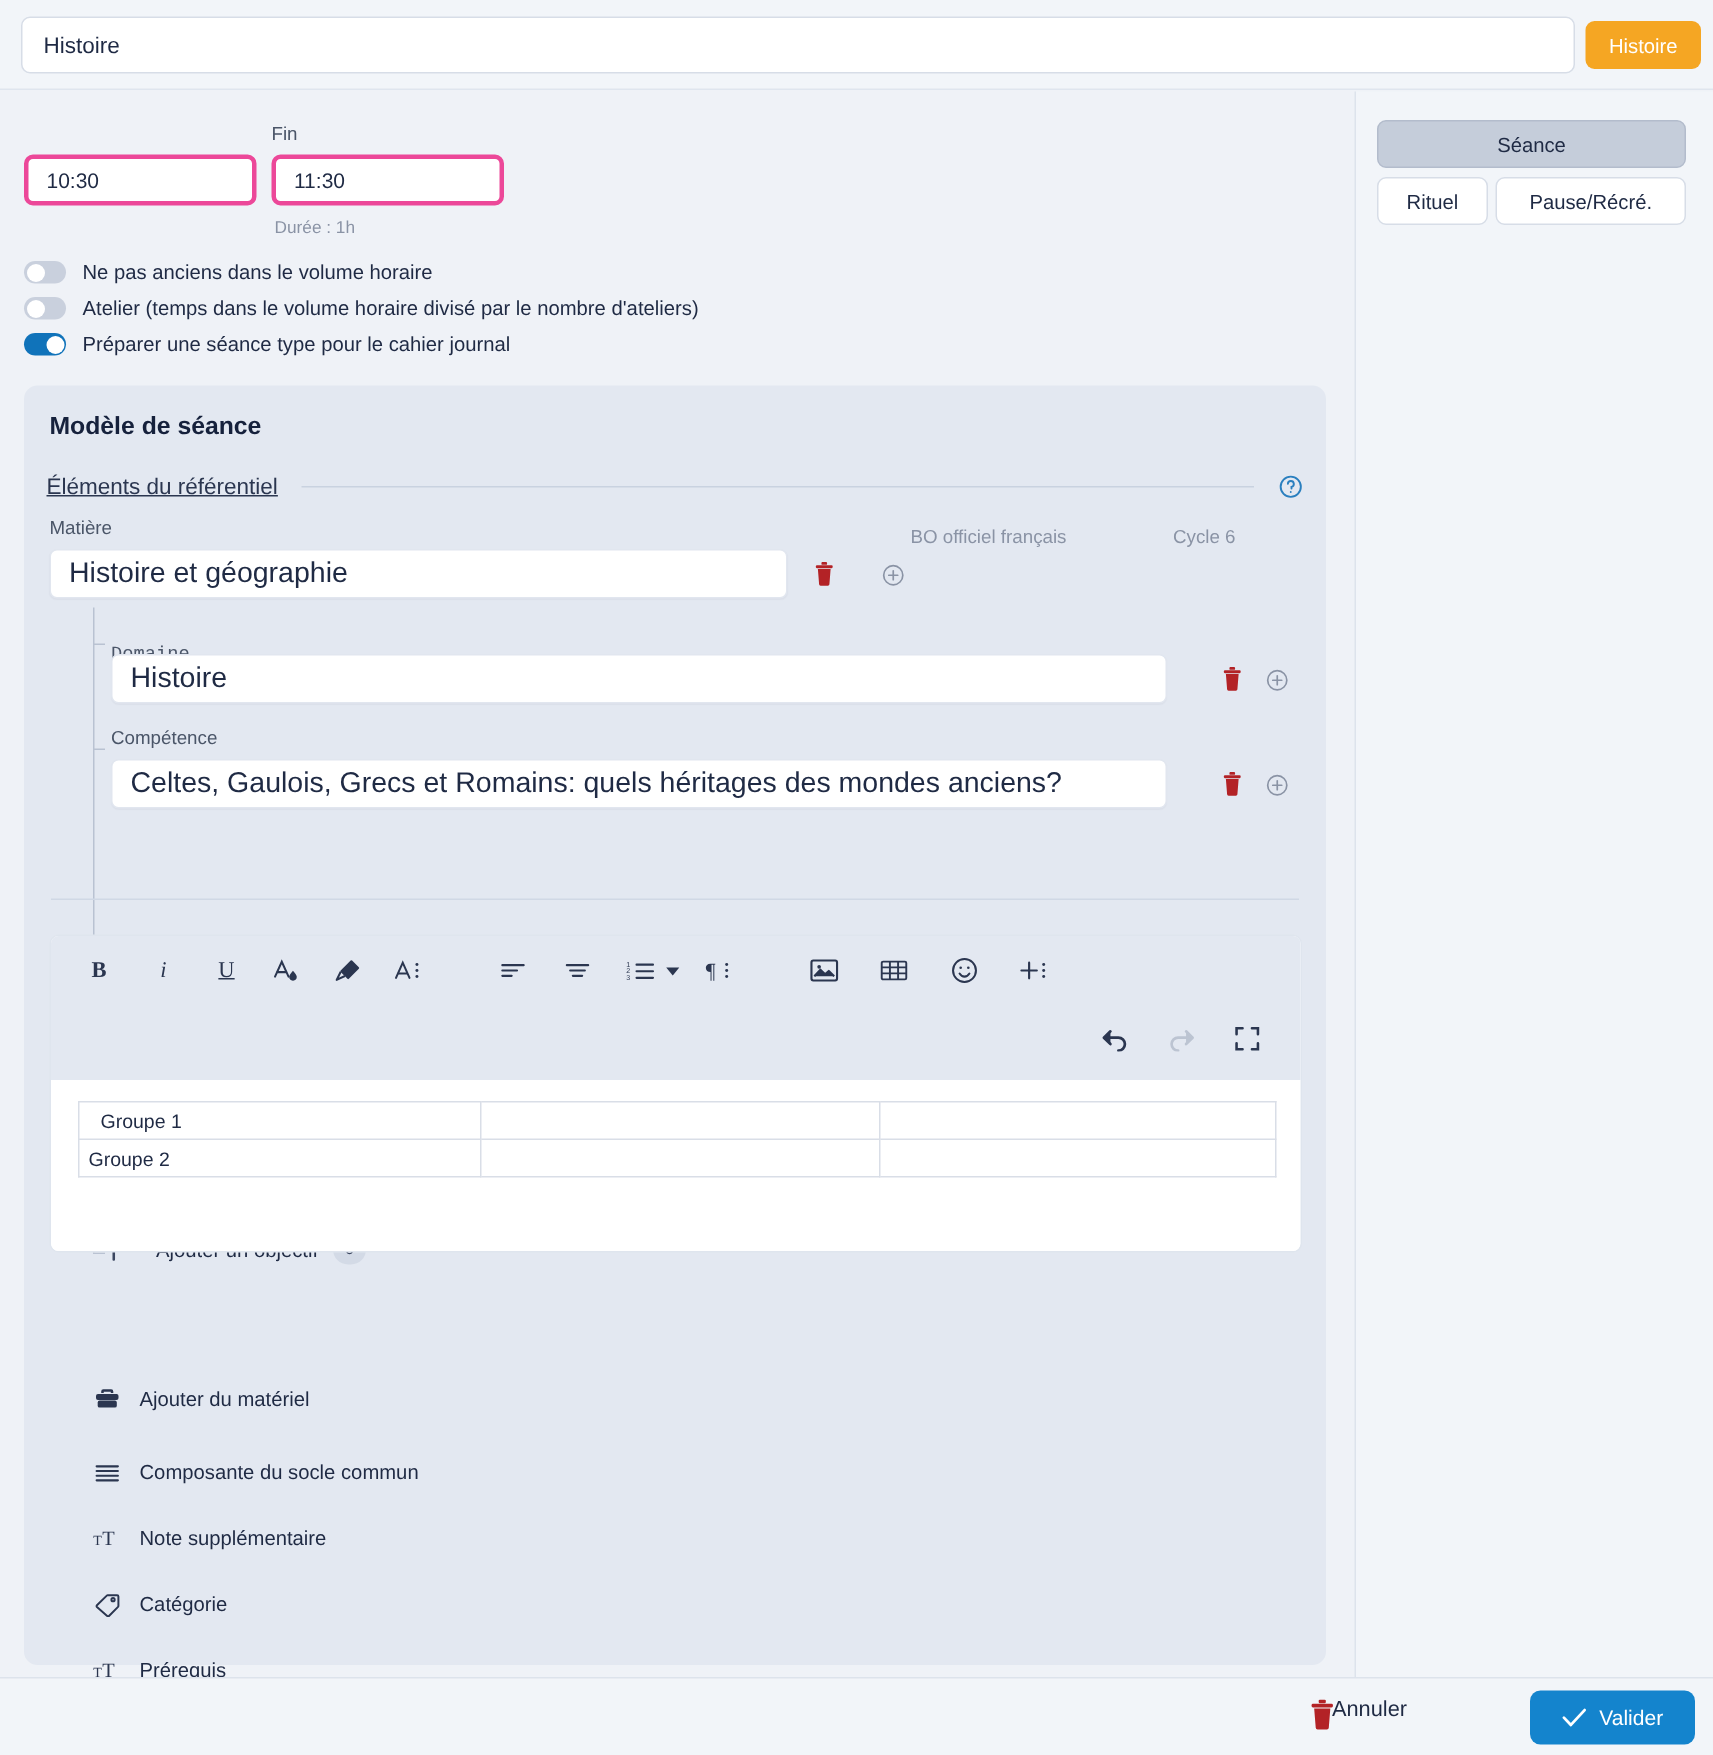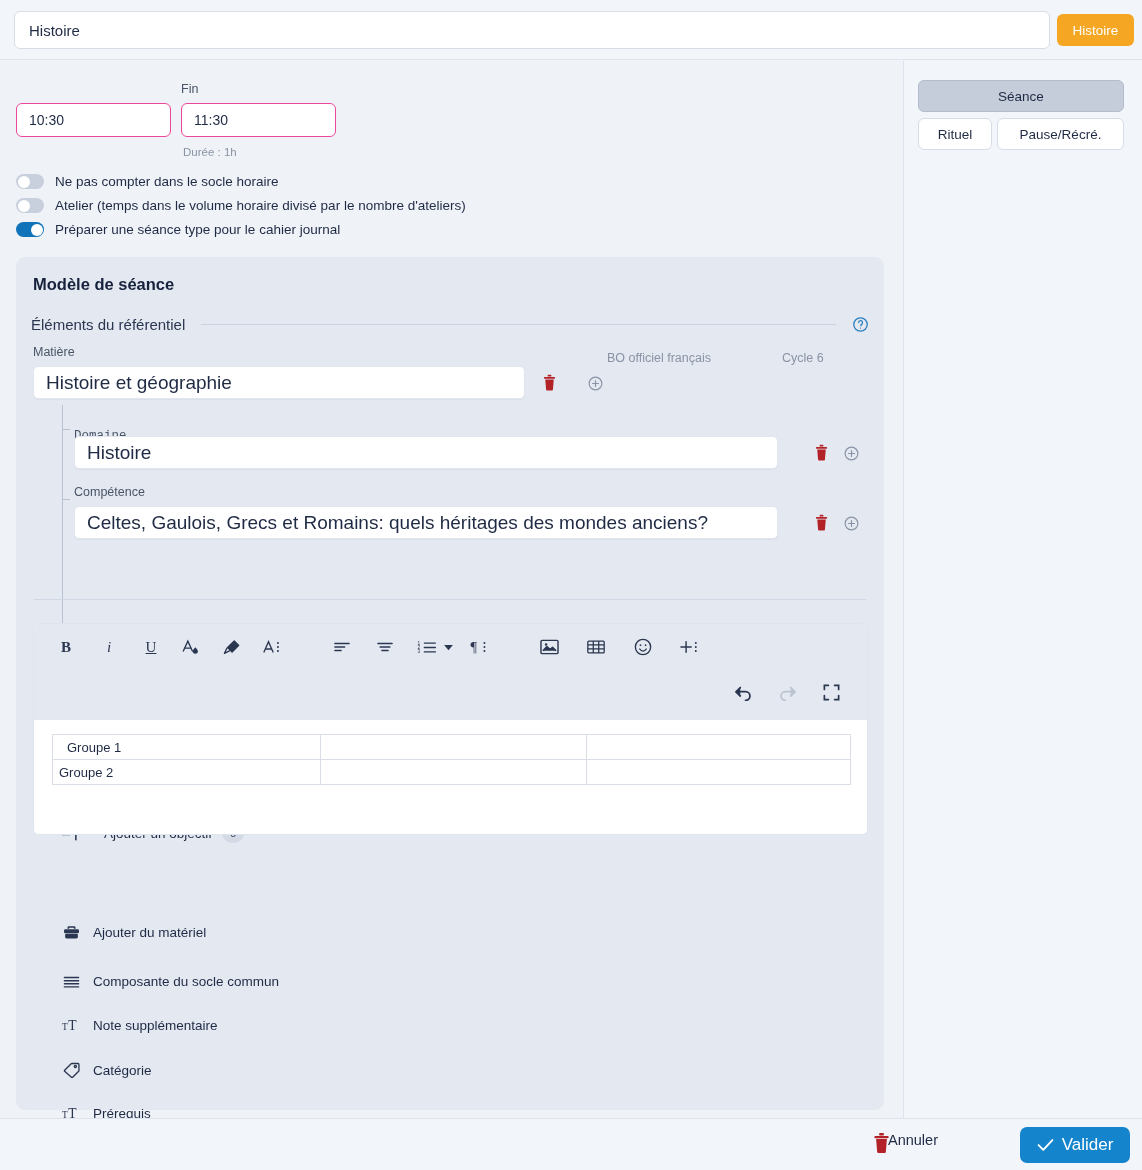--- a/index.html
+++ b/index.html
@@ -31,21 +31,21 @@
   }
 
   
   .leftcol { position: absolute; left: 0; top: 61px; width: 903px; bottom: 0; }
 
   .time-label {
     position: absolute; font-size: 12.5px; color: #4a5568;
   }
   .time-input {
     position: absolute; height: 34px; background: #fff;
-    border: 1px solid #ec4899; border-radius: 6px;
+    border: 3px solid #ec4899; border-radius: 6px;
     font-family: "Liberation Sans", sans-serif; font-size: 14px; color: #1f2a44;
     padding: 0 12px; outline: none;
   }
   .duration {
     position: absolute; left: 183px; top: 85px; font-size: 11.5px; color: #8a93a5;
   }
 
   
   .toggle-row { position: absolute; display: flex; align-items: center; left: 16px; }
   .toggle {
@@ -66,21 +66,21 @@
     background: #e3e8f1; border-radius: 9px;
   }
   .model-title {
     position: absolute; left: 17px; top: 18px; font-size: 16.5px; font-weight: bold;
     color: #16213c;
   }
   .ref-head {
     position: absolute; left: 15px; top: 54px; width: 838px; height: 26px;
     display: flex; align-items: center;
   }
-  .ref-head .ref-title { font-size: 15px; color: #2b3650; white-space: nowrap; }
+  .ref-head .ref-title { font-size: 15px; color: #2b3650; white-space: nowrap; text-decoration: underline; }
   .ref-head .ref-rule {
     flex: 1 1 auto; height: 1px; background: #c9d2e0; margin: 0 16px;
   }
   .help-icon { flex: 0 0 auto; cursor: pointer; line-height: 0; }
 
   .field-label { position: absolute; font-size: 12.5px; color: #4a5568; }
   .meta-label { position: absolute; font-size: 12.5px; color: #8a93a5; }
 
   .ref-input {
     position: absolute; height: 33px; background: #fff;
@@ -129,21 +129,21 @@
     position: absolute; left: 18px; top: 14px; width: 799px;
     border-collapse: collapse; table-layout: fixed;
   }
   .ed-table td {
     border: 1px solid #d9dee7; height: 25px; font-size: 13px; color: #1f2a44;
     padding: 2px 6px; vertical-align: middle;
   }
 
   
   .opt-row {
-    position: absolute; left: 44px; display: flex; align-items: center; cursor: pointer;
+    position: absolute; left: 44px; display: flex; cursor: pointer;
   }
   .opt-icon { width: 22px; display: flex; align-items: center; justify-content: center; color: #2b3650; }
   .opt-label { margin-left: 11px; font-size: 13.5px; color: #1f2a44; }
 
   
   .vdivider { position: absolute; left: 903px; top: 61px; width: 1px; bottom: 52px; background: #dde3ec; }
   .rightcol { position: absolute; left: 904px; top: 61px; right: 0; bottom: 52px; background: #f2f5f9; }
   .seg-main {
     position: absolute; left: 14px; top: 19px; width: 206px; height: 32px;
     background: #c5cdda; border: 1px solid #b3bccc; border-radius: 6px;
@@ -162,21 +162,21 @@
     position: absolute; left: 0; bottom: 0; width: 1142px; height: 52px;
     background: #f2f5f9; border-top: 1px solid #dde3ec;
   }
   .foot-trash { position: absolute; left: 872px; top: 13px; cursor: pointer; line-height: 0; }
   .foot-cancel {
     position: absolute; left: 888px; top: 13px; font-size: 14.5px; color: #1f2a44;
     cursor: pointer; user-select: none;
   }
   .foot-validate {
     position: absolute; left: 1020px; top: 8px; width: 110px; height: 36px;
-    background: #1484cd; border-radius: 7px; color: #fff; font-size: 17px;
+    background: #1484cd; border-radius: 7px; color: #fff; font-size: 14px;
     display: flex; align-items: center; justify-content: center; gap: 8px;
     cursor: pointer; user-select: none;
   }
 </style>
 </head>
 <body>
 
 <div class="app">
 
   <div class="titlebar">
@@ -190,21 +190,21 @@
     <div class="time-label" style="left:181px; top:21px;">Fin</div>
 
     <input class="time-input" style="left: 16px; top: 42px; width: 155px;" value="10:30">
     <input class="time-input" style="left: 181px; top: 42px; width: 155px;" value="11:30">
     <div class="duration">Durée : 1h</div>
 
     <div class="toggle-row" style="top:113px;">
       <div class="toggle">
           <div class="knob"></div>
         </div>
-      <div class="toggle-label">Ne pas compter dans le socle horaire</div>
+      <div class="toggle-label">Ne pas anciens dans le volume horaire</div>
     </div>
     <div class="toggle-row" style="top:137px;">
       <div class="toggle">
           <div class="knob"></div>
         </div>
       <div class="toggle-label">Atelier (temps dans le volume horaire divisé par le nombre d'ateliers)</div>
     </div>
     <div class="toggle-row" style="top:161px;">
       <div class="toggle on">
           <div class="knob"></div>

